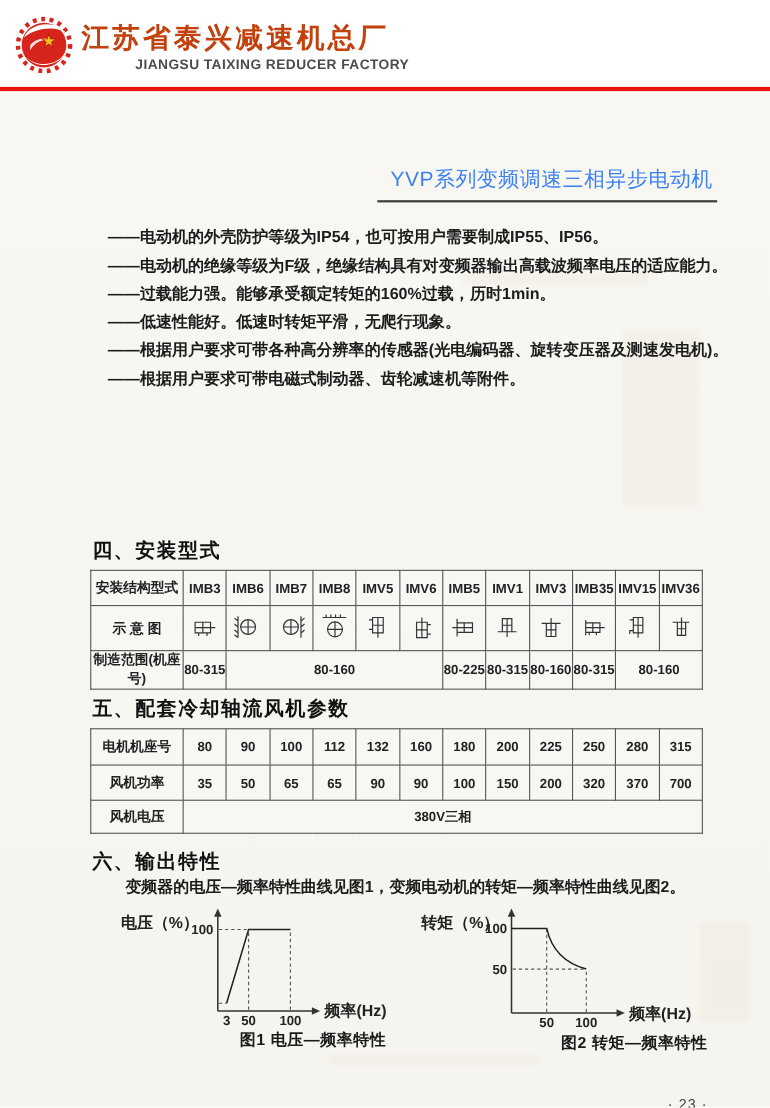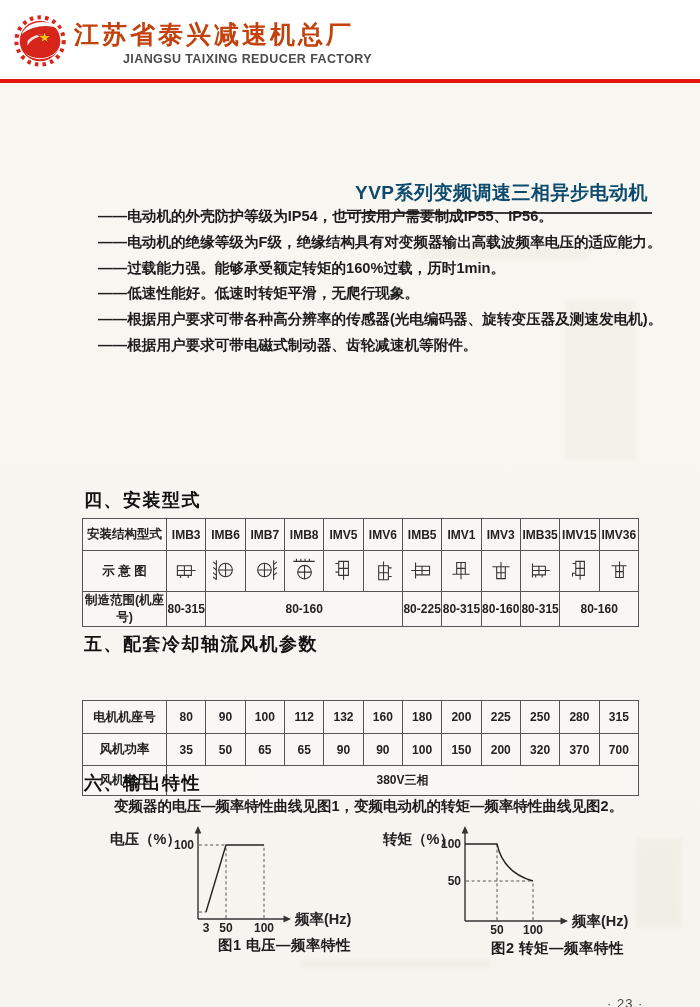--- a/index.html
+++ b/index.html
@@ -7,22 +7,22 @@
         font-family:"Liberation Sans",sans-serif;color:#222;}
   .paper{position:absolute;left:0;top:83px;width:700px;height:924px;
          background:linear-gradient(180deg,#f9f7f2 0%,#f7f5ef 55%,#f6f4ee 100%);}
   
   .header{position:absolute;left:0;top:0;width:700px;height:80px;background:#fff;}
   .logo{position:absolute;left:12px;top:11px;}
   .company-cn{position:absolute;left:74px;top:18px;font-size:25px;font-weight:bold;color:#c2410c;letter-spacing:3px;}
   .company-en{position:absolute;left:75px;top:52px;font-size:12.5px;font-weight:bold;color:#4c4c4c;letter-spacing:0.4px;margin-left:48px;}
   .red-line{position:absolute;left:0;top:79px;width:700px;height:4px;background:#e8130c;}
   
-  .doc-title{position:absolute;top:150px;right:48px;font-size:19px;font-weight:bold;color:#0c4a6e;
-             letter-spacing:0.5px;padding:0 4px 6px 12px;border-bottom:2.5px solid #3a3a3a;margin-top:30px;}
+  .doc-title{position:absolute;top:150px;right:48px;font-size:19px;font-weight:normal;color:#3b82f6;
+             letter-spacing:0.5px;padding:0 4px 6px 12px;border-bottom:2.5px solid #3a3a3a;}
   
   .features{position:absolute;left:98px;top:204px;width:570px;}
   .features p{margin:0;font-size:14.6px;line-height:25.8px;font-weight:600;color:#1c1c1c;
               padding-left:29px;text-indent:-29px;}
   
   .sec-h{position:absolute;left:84px;font-size:18px;font-weight:bold;color:#111;letter-spacing:1.5px;}
   
   .dtable{position:absolute;left:82px;width:557px;border-collapse:collapse;table-layout:fixed;background:rgba(255,255,255,0.25);padding-left:39px;}
   .dtable td{border:1px solid #555;text-align:center;vertical-align:middle;
              font-size:12px;font-weight:bold;color:#222;padding:0;overflow:hidden;}
@@ -153,21 +153,21 @@
       <td colspan="1">80-225</td>
       <td colspan="1">80-315</td>
       <td colspan="1">80-160</td>
       <td colspan="1">80-315</td>
       <td colspan="2">80-160</td>
     </tr>
   </tbody>
     </table>
 
   <div class="sec-h" style="top:632px;">五、配套冷却轴流风机参数</div>
-  <table class="dtable t2" style="top:700px;">
+  <table class="dtable t2" style="top:662px;">
     <colgroup>
         <col style="width:84px">
         <col span="12">
       </colgroup>
     <tbody>
         <tr>
       <td class="lab">电机机座号</td>
       <td>80</td>
       <td>90</td>
       <td>100</td>
@@ -234,16 +234,16 @@
     <text x="91" y="24" font-size="12" text-anchor="end">100</text>
     <text x="91" y="61" font-size="12" text-anchor="end">50</text>
     <line class="dash" x1="127" y1="96" x2="127" y2="20"></line>
     <line class="dash" x1="163" y1="96" x2="163" y2="57"></line>
     <line class="dash" x1="96" y1="57" x2="163" y2="57"></line>
     <path class="curve" d="M95,20 L127,20 C131,38 141,51 163,57"></path>
     <text x="127" y="110" font-size="12" text-anchor="middle">50</text>
     <text x="163" y="110" font-size="12" text-anchor="middle">100</text>
     <text x="202" y="102" font-size="14.5">频率(Hz)</text>
   </svg>
-  <div class="fig-cap" style="left:458px;top:939px;">图2 转矩—频率特性</div>
+  <div class="fig-cap" style="left:477px;top:939px;">图2 转矩—频率特性</div>
 
   <div class="pageno">· 23 ·</div>
 </div>
 
 </body></html>

